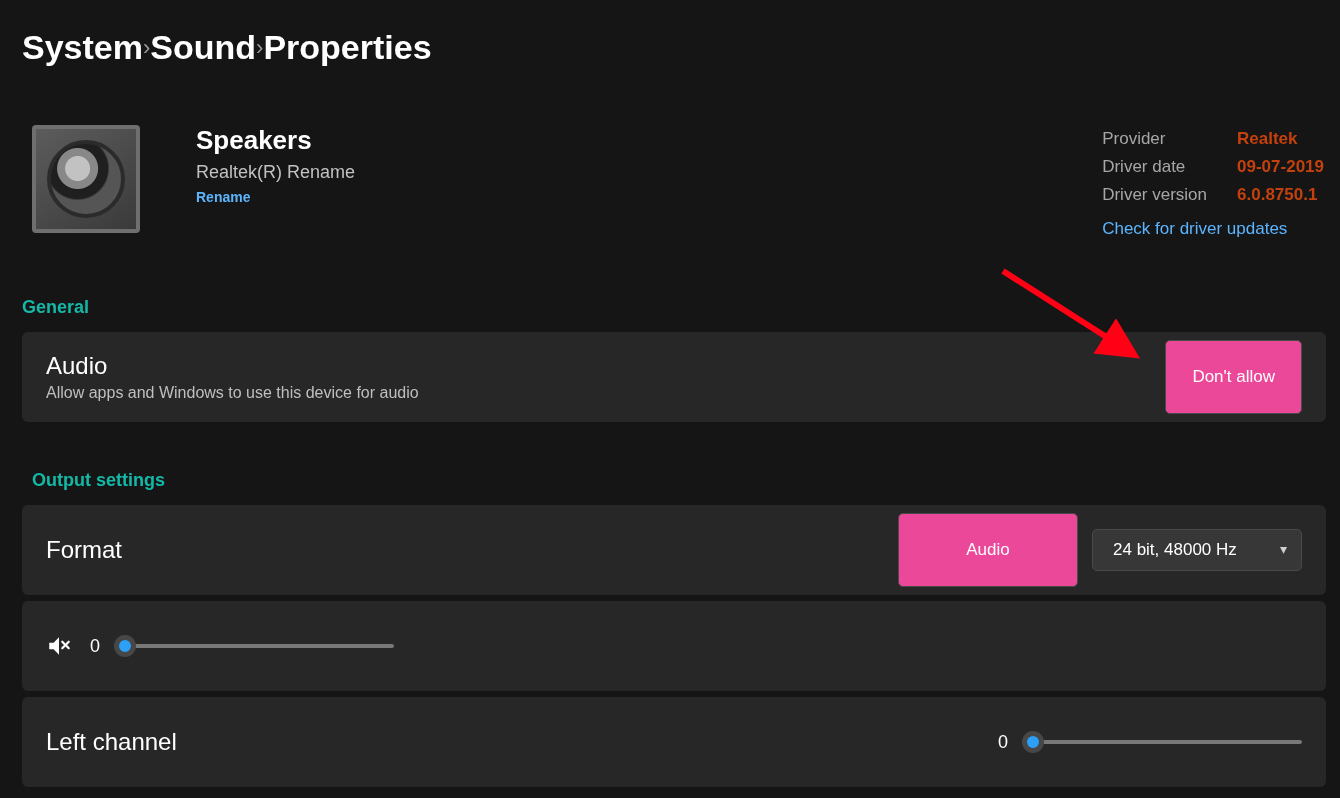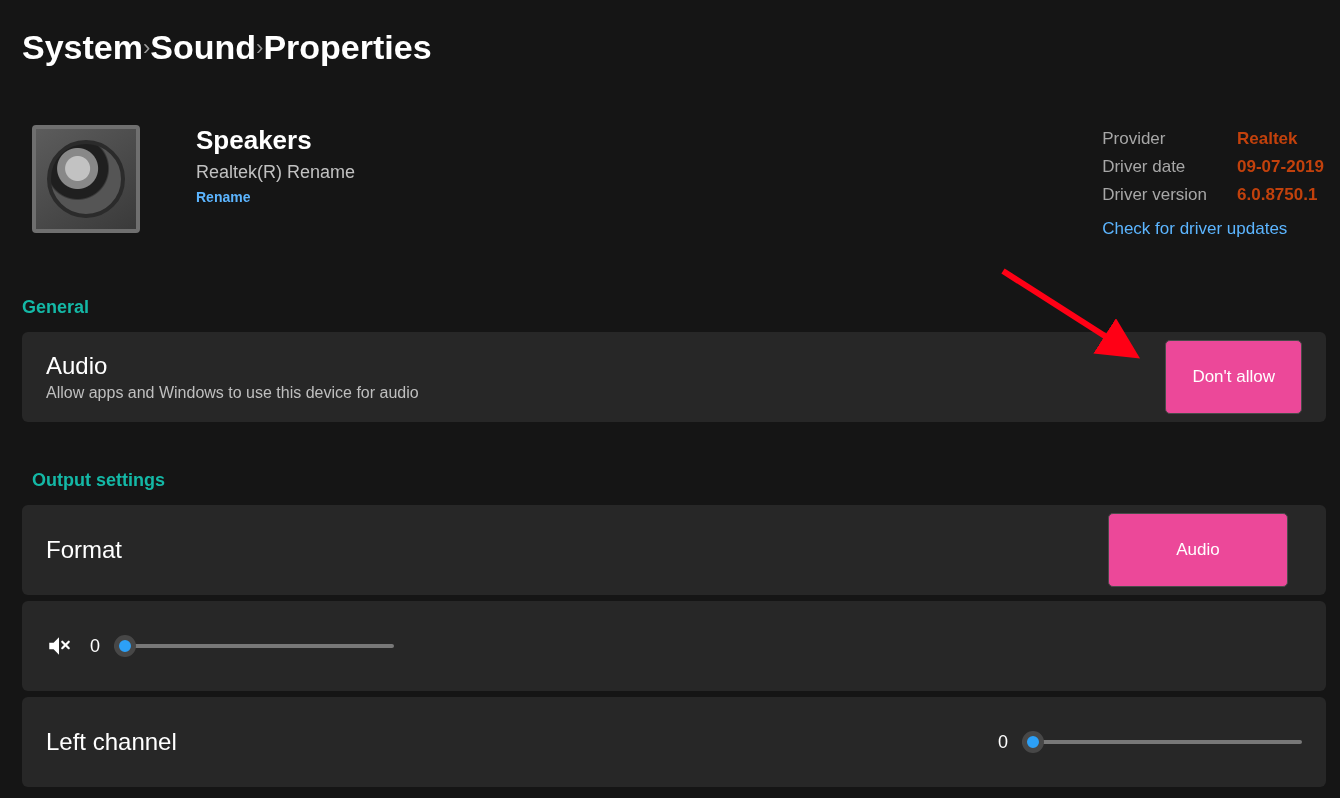--- a/index.html
+++ b/index.html
@@ -197,20 +197,24 @@
   <button class="btn">Don't allow</button>
 </div>
 
 <div class="section-label output">Output settings</div>
 
 <div class="row">
   <div class="row-main">
     <div class="row-title">Format</div>
   </div>
   <button class="btn test-btn">Audio</button>
+  <div class="format-select">
+    <span>24 bit, 48000 Hz</span>
+    <span class="chevdn">▾</span>
+  </div>
 </div>
 
 <div class="row">
   <span class="mute-icon">
     <svg viewBox="0 0 24 24" width="26" height="26" fill="none" stroke="#ffffff" stroke-width="2" stroke-linecap="round" stroke-linejoin="round">
       <polygon points="3,9 7,9 12,4 12,20 7,15 3,15" fill="#ffffff" stroke="none"></polygon>
       <line x1="15" y1="8" x2="21" y2="14"></line>
       <line x1="21" y1="8" x2="15" y2="14"></line>
     </svg>
   </span>

